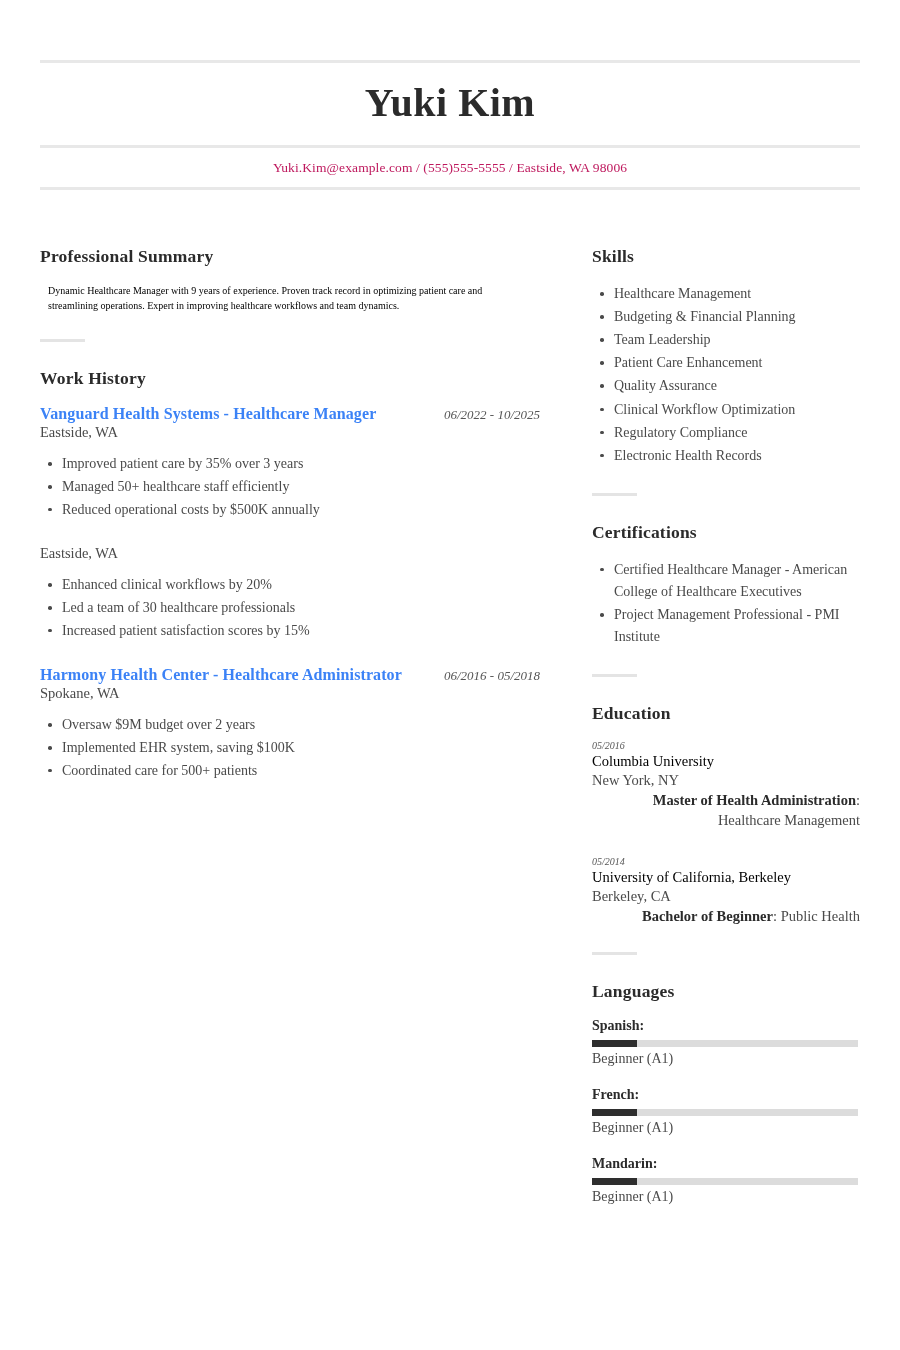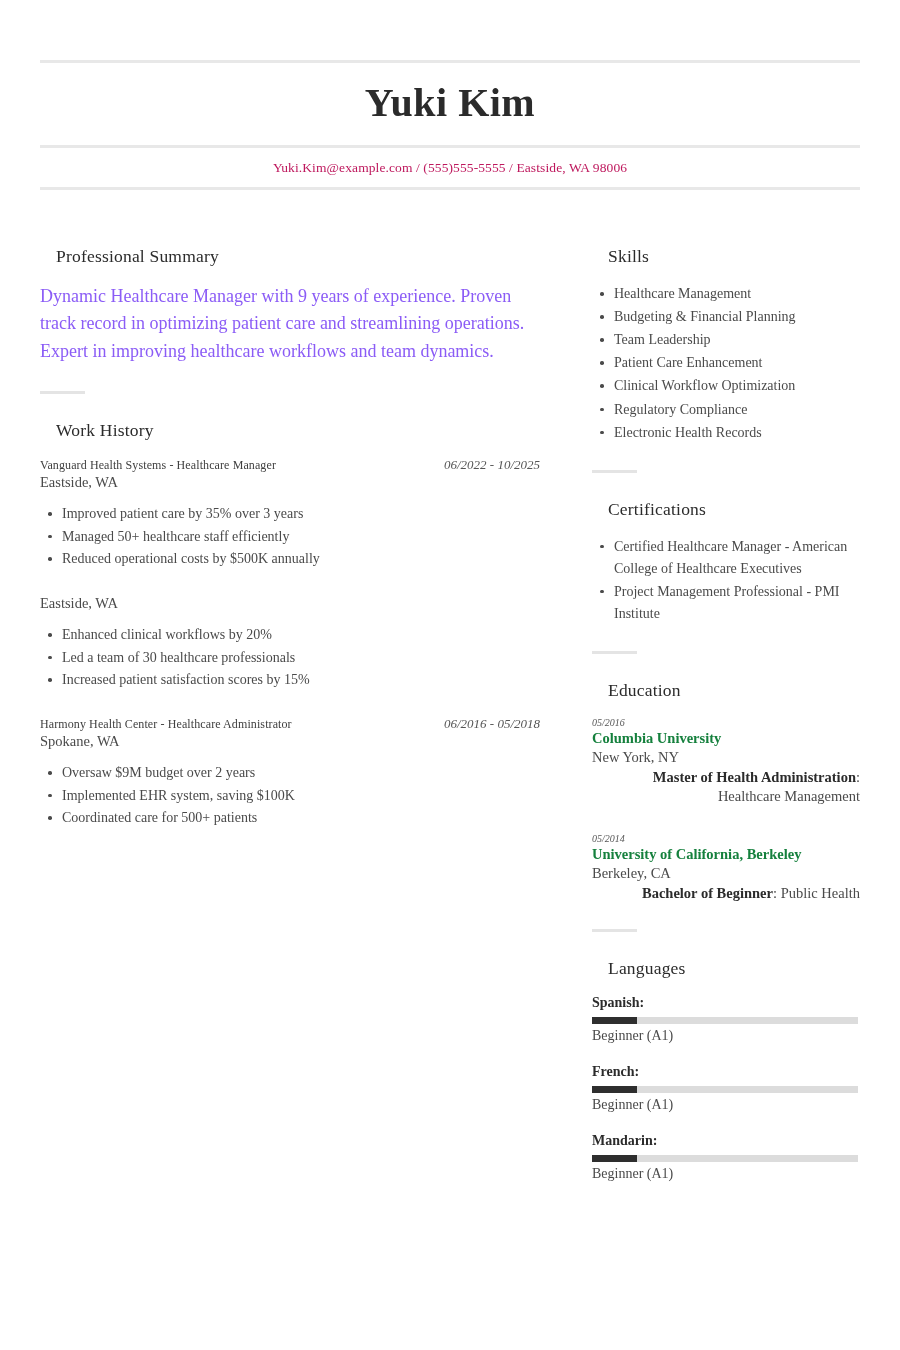--- a/index.html
+++ b/index.html
@@ -63,51 +63,51 @@
     flex: 0 0 52px;
   }
   .col-right {
     width: 268px;
     flex: 0 0 268px;
   }
 
   
   .sec-title {
     font-size: 17.5px;
-    font-weight: normal;
+    font-weight: bold;
     color: #2b2b2b;
     letter-spacing: 0.2px;
-    margin: 0 0 16px 16px;
+    margin: 0 0 16px 0;
     line-height: 1.2;
   }
   .divider {
     width: 45px;
     height: 3px;
     background: #e4e4e4;
     margin: 26px 0 26px 0;
   }
   .summary-text {
-    font-size: 18px;
+    font-size: 10px;
     line-height: 1.52;
-    color: #8b5cf6;
-    margin: 0;
+    color: #000000;
+    margin: 8px;
   }
 
   
   .job { margin-bottom: 24px; }
   .job:last-child { margin-bottom: 0; }
   .job-head {
     display: flex;
     justify-content: space-between;
     align-items: baseline;
   }
   .job-title {
-    font-size: 12px;
-    font-weight: normal;
-    color: #404040;
+    font-size: 16px;
+    font-weight: bold;
+    color: #3b82f6;
     letter-spacing: 0.1px;
   }
   .job-dates {
     font-size: 13px;
     font-style: italic;
     color: #555;
     white-space: nowrap;
     padding-left: 12px;
   }
   .job-loc {
@@ -167,22 +167,22 @@
   .edu { margin-bottom: 26px; }
   .edu:last-child { margin-bottom: 0; }
   .edu-date {
     font-size: 10px;
     font-style: italic;
     color: #555;
     margin-bottom: 1px;
   }
   .edu-school {
     font-size: 14.5px;
-    font-weight: bold;
-    color: #15803d;
+    font-weight: normal;
+    color: #000000;
     line-height: 1.32;
   }
   .edu-loc {
     font-size: 14.5px;
     color: #4a4a4a;
     line-height: 1.35;
   }
   .edu-degree-line {
     font-size: 14.5px;
     color: #4a4a4a;
@@ -291,20 +291,21 @@
 
     <div class="col-right">
 
       <section>
         <h2 class="sec-title">Skills</h2>
         <ul class="rlist">
           <li>Healthcare Management</li>
           <li>Budgeting &amp; Financial Planning</li>
           <li>Team Leadership</li>
           <li>Patient Care Enhancement</li>
+          <li>Quality Assurance</li>
           <li>Clinical Workflow Optimization</li>
           <li>Regulatory Compliance</li>
           <li>Electronic Health Records</li>
         </ul>
       </section>
 
       <div class="divider"></div>
 
       <section>
         <h2 class="sec-title">Certifications</h2>

